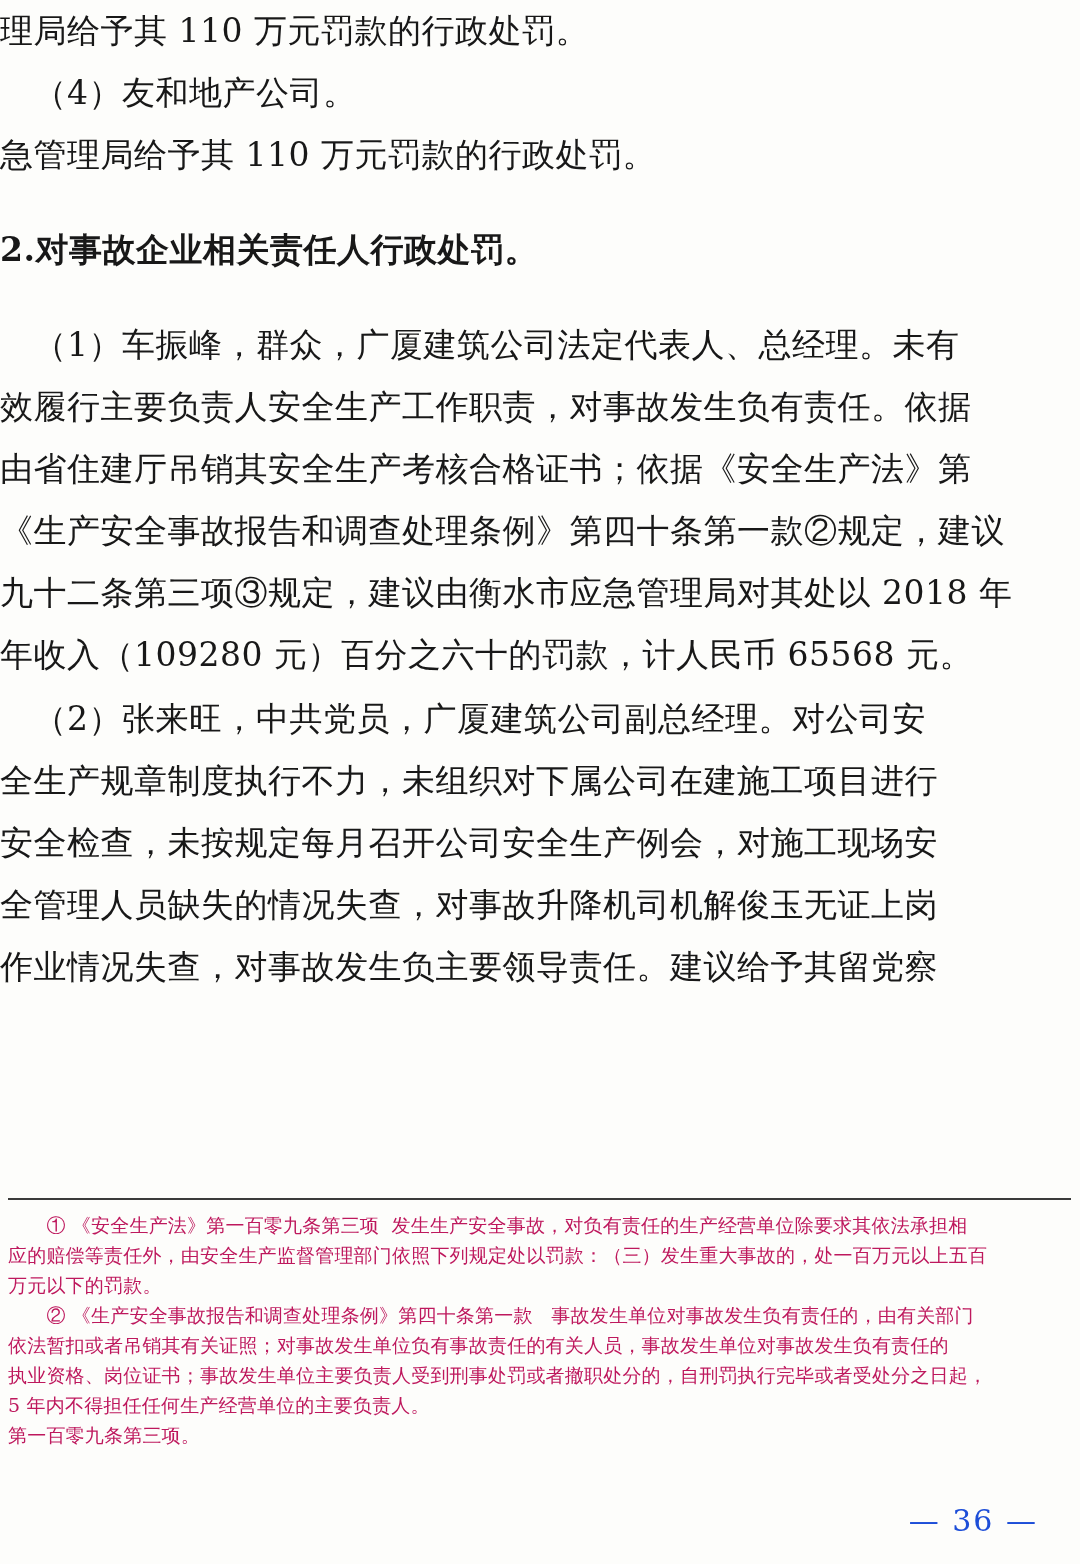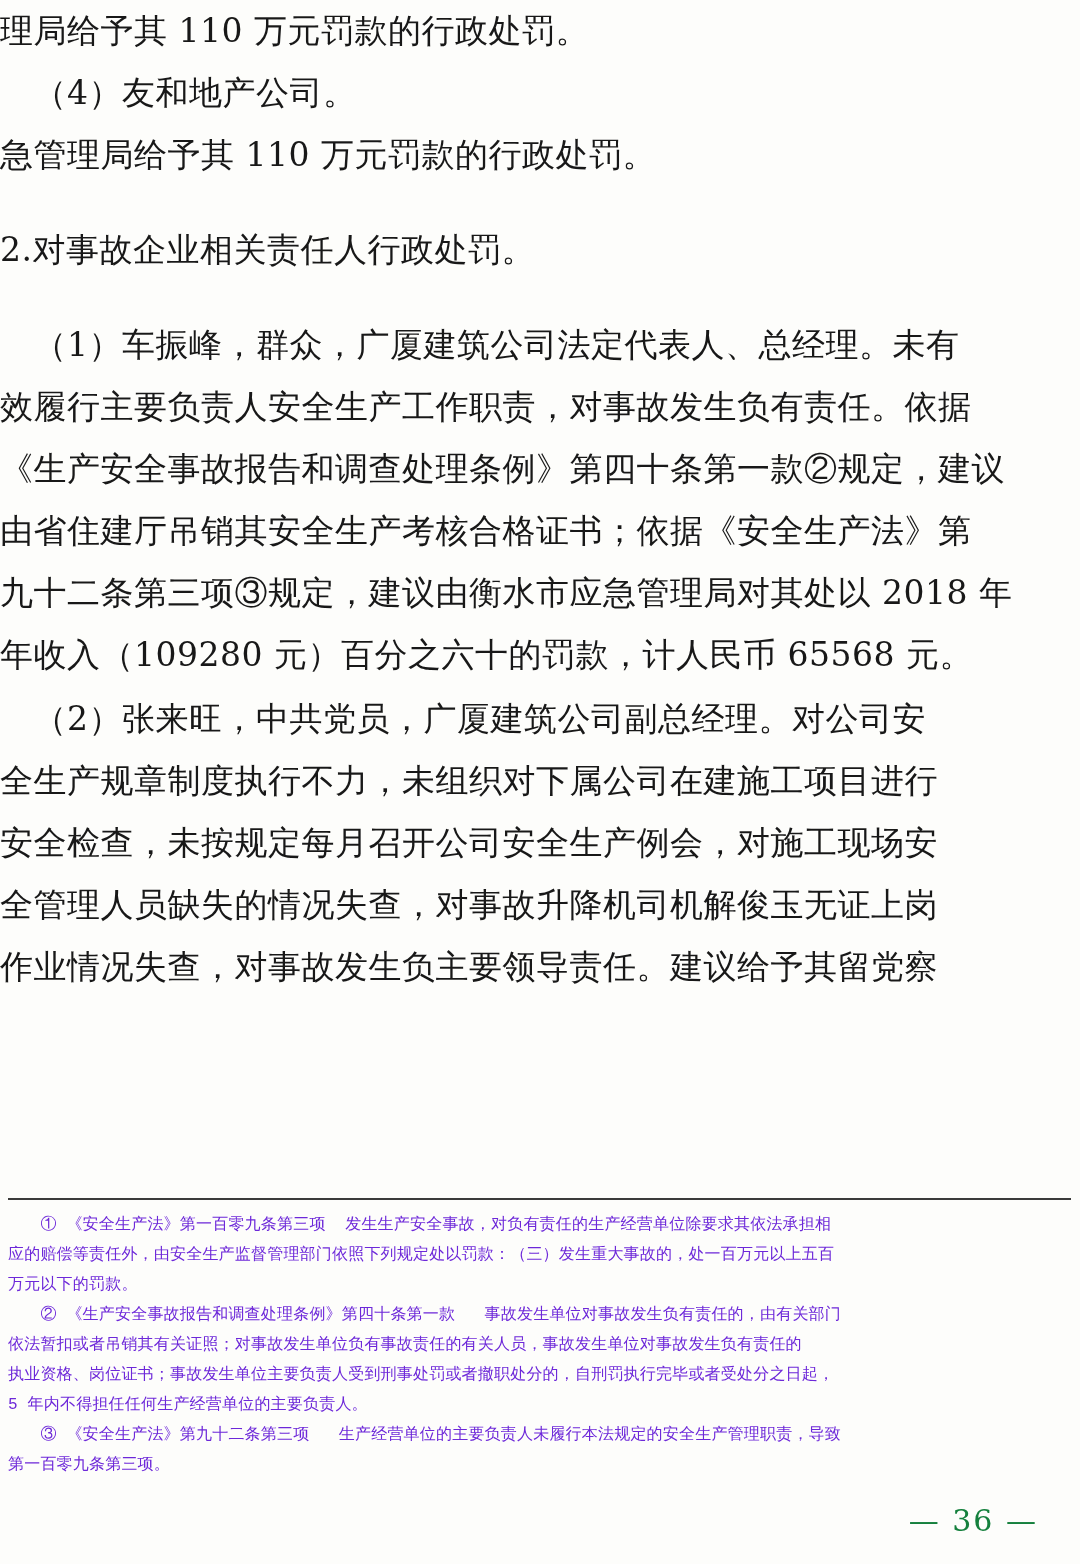--- a/index.html
+++ b/index.html
@@ -34,21 +34,21 @@
     font-size: 33px;
     line-height: 62px;
     letter-spacing: 0.5px;
     text-align: justify;
     white-space: pre;
   }
   .para {
     margin: 0 0 2px 0;
   }
   .bold-head {
-    font-weight: normal;
+    font-weight: bold;
     font-size: 33px;
     line-height: 62px;
     letter-spacing: 0.5px;
     white-space: pre;
   }
   .rule {
     position: absolute;
     left: 8px;
     top: 1198px;
     width: 1063px;
@@ -56,34 +56,33 @@
     border-top: 2px solid #3a3a3a;
   }
   .footnotes {
     position: absolute;
     left: 8px;
     top: 1210px;
     width: 1062px;
   }
   .fn-line {
     margin: 0;
-    font-size: 16px;
+    font-size: 19px;
     line-height: 30px;
     letter-spacing: 0.2px;
     white-space: pre;
-    color: #6d28d9;
-    font-family: Liberation Mono, monospace;
+    color: #be185d;
   }
   .pagenum {
     position: absolute;
     right: 42px;
     bottom: 26px;
     font-size: 30px;
     letter-spacing: 2px;
-    color: #15803d;
+    color: #1d4ed8;
     font-family: "DejaVu Serif", "Liberation Serif", serif;
   }
   .noise {
     position: absolute;
     inset: 0;
     pointer-events: none;
     opacity: 0.05;
     background:
       repeating-linear-gradient(0deg, rgba(0,0,0,0.05) 0px, rgba(0,0,0,0) 2px, rgba(0,0,0,0) 4px);
   }
@@ -99,22 +98,22 @@
       <p class="body-line">理局给予其 110 万元罚款的行政处罚。</p>
       <p class="body-line">　（4）友和地产公司。</p>
       <p class="body-line">急管理局给予其 110 万元罚款的行政处罚。</p>
     </div>
 
     <p class="bold-head">2.对事故企业相关责任人行政处罚。</p>
 
     <div class="para">
       <p class="body-line">　（1）车振峰，群众，广厦建筑公司法定代表人、总经理。未有</p>
       <p class="body-line">效履行主要负责人安全生产工作职责，对事故发生负有责任。依据</p>
+      <p class="body-line">由省住建厅吊销其安全生产考核合格证书；依据《安全生产法》第</p>
       <p class="body-line">《生产安全事故报告和调查处理条例》第四十条第一款②规定，建议</p>
-      <p class="body-line">由省住建厅吊销其安全生产考核合格证书；依据《安全生产法》第</p>
       <p class="body-line">九十二条第三项③规定，建议由衡水市应急管理局对其处以 2018 年</p>
       <p class="body-line">年收入（109280 元）百分之六十的罚款，计人民币 65568 元。</p>
     </div>
 
     <div class="para">
       <p class="body-line">　（2）张来旺，中共党员，广厦建筑公司副总经理。对公司安</p>
       <p class="body-line">全生产规章制度执行不力，未组织对下属公司在建施工项目进行</p>
       <p class="body-line">安全检查，未按规定每月召开公司安全生产例会，对施工现场安</p>
       <p class="body-line">全管理人员缺失的情况失查，对事故升降机司机解俊玉无证上岗</p>
       <p class="body-line">作业情况失查，对事故发生负主要领导责任。建议给予其留党察</p>
@@ -125,20 +124,19 @@
   <div class="rule"></div>
 
   <div class="footnotes">
     <p class="fn-line">　　① 《安全生产法》第一百零九条第三项  发生生产安全事故，对负有责任的生产经营单位除要求其依法承担相</p>
     <p class="fn-line">应的赔偿等责任外，由安全生产监督管理部门依照下列规定处以罚款：（三）发生重大事故的，处一百万元以上五百</p>
     <p class="fn-line">万元以下的罚款。</p>
     <p class="fn-line">　　② 《生产安全事故报告和调查处理条例》第四十条第一款   事故发生单位对事故发生负有责任的，由有关部门</p>
     <p class="fn-line">依法暂扣或者吊销其有关证照；对事故发生单位负有事故责任的有关人员，事故发生单位对事故发生负有责任的</p>
     <p class="fn-line">执业资格、岗位证书；事故发生单位主要负责人受到刑事处罚或者撤职处分的，自刑罚执行完毕或者受处分之日起，</p>
     <p class="fn-line">5 年内不得担任任何生产经营单位的主要负责人。</p>
-    <p class="fn-line">　　③ 《安全生产法》第九十二条第三项   生产经营单位的主要负责人未履行本法规定的安全生产管理职责，导致</p>
     <p class="fn-line">第一百零九条第三项。</p>
   </div>
 
   <div class="pagenum">— 36 —</div>
 
   <div class="noise"></div>
 </div>
 
 </body></html>

